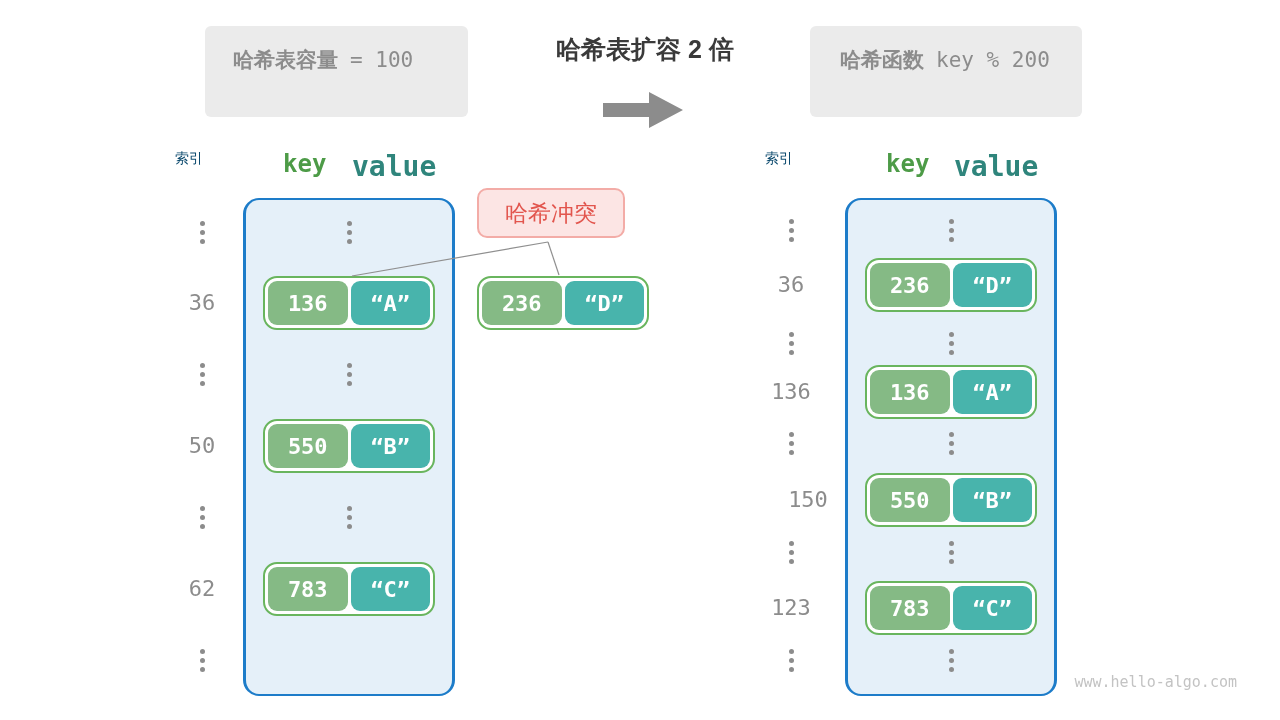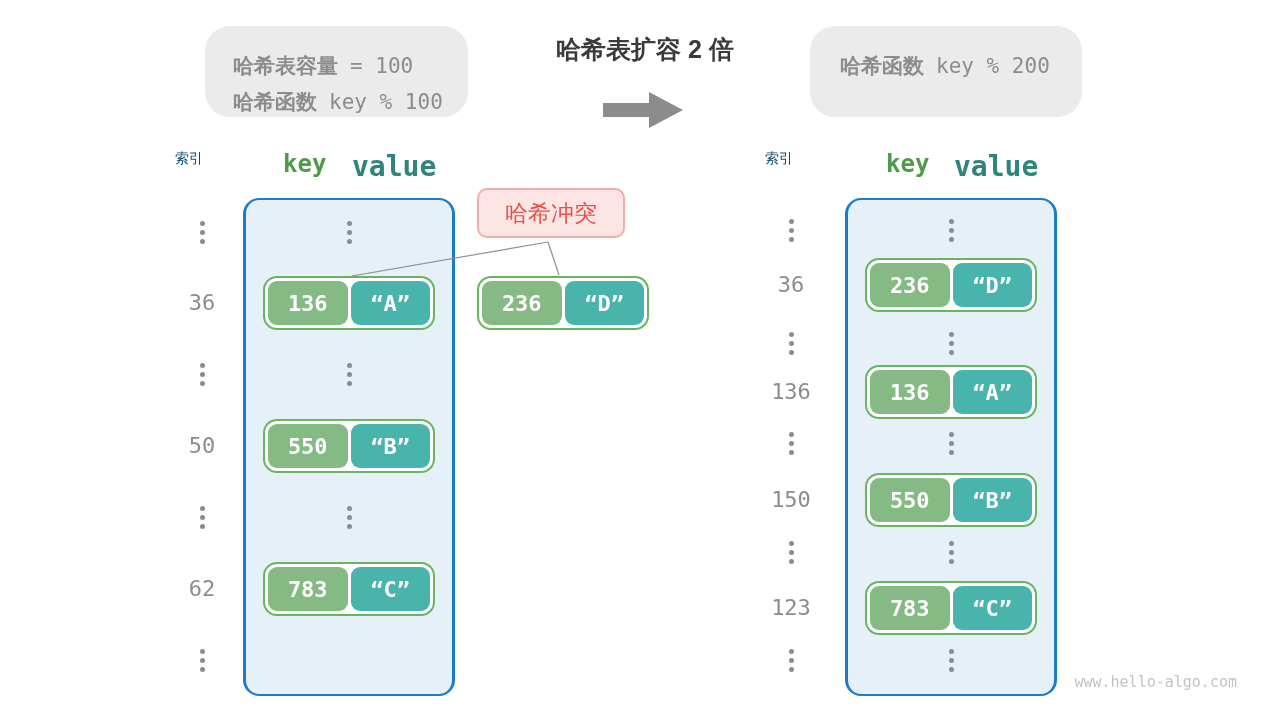--- a/index.html
+++ b/index.html
@@ -23,22 +23,22 @@
   * { margin:0; padding:0; box-sizing:border-box; }
   html,body { background:#fff; }
   #canvas {
     position:relative; width:1280px; height:720px;
     background:#ffffff; overflow:hidden;
     font-family:"Liberation Sans", sans-serif;
   }
 
   
   .gray-box {
-    position:absolute; background:var(--gray-box-bg); border-radius:25px;
-    color:var(--gray-text); font-size:21px; padding-top:22px;
+    position:absolute; background:var(--gray-box-bg); border-radius:6px;
+    color:var(--gray-text); font-size:21px; padding-top:16px;
   }
   .gray-box .line { line-height:36px; white-space:nowrap; }
   .gray-box .lbl { font-weight:700; }
   .gray-box .val { font-family:"DejaVu Sans Mono", monospace; margin-left:12px; font-size:21px; }
 
   .big-title {
     position:absolute; left:505px; top:33px; width:280px; text-align:center;
     font-size:25px; font-weight:700; color:var(--title-text); white-space:nowrap;
   }
 
@@ -95,21 +95,20 @@
 
   svg.overlay { position:absolute; left:0; top:0; pointer-events:none; }
 </style>
 </head>
 <body>
 
 <div id="canvas">
 
   <div class="gray-box" style="left:205px; top:26px; width:263px; height:91px; padding-left:28px;">
     <div class="line"><span class="lbl">哈希表容量</span><span class="val">= 100</span></div>
-    <div class="line"><span class="lbl">哈希函数</span><span class="val">key % 100</span></div>
   </div>
 
   <div class="big-title">哈希表扩容 2 倍</div>
   <svg class="overlay" style="left:603px; top:90px;" width="84" height="42" viewBox="0 0 84 42">
     <polygon points="0,13 46,13 46,2 80,20 46,38 46,27 0,27" fill="#8C8C8C"></polygon>
   </svg>
 
   <div class="gray-box" style="left:810px; top:26px; width:272px; height:91px; padding-left:30px;">
     <div class="line"><span class="lbl">哈希函数</span><span class="val">key % 200</span></div>
   </div>
@@ -198,21 +197,21 @@
       <i></i>
       <i></i>
       <i></i>
     </div>
   <div class="idx" style="left:761px; top:380px;">136</div>
   <div class="dots" style="left:785px; top:432px;">
       <i></i>
       <i></i>
       <i></i>
     </div>
-  <div class="idx" style="left:761px; top:488px;">150</div>
+  <div class="idx" style="left:778px; top:488px;">150</div>
   <div class="dots" style="left:785px; top:541px;">
       <i></i>
       <i></i>
       <i></i>
     </div>
   <div class="idx" style="left:761px; top:596px;">123</div>
   <div class="dots" style="left:785px; top:649px;">
       <i></i>
       <i></i>
       <i></i>

